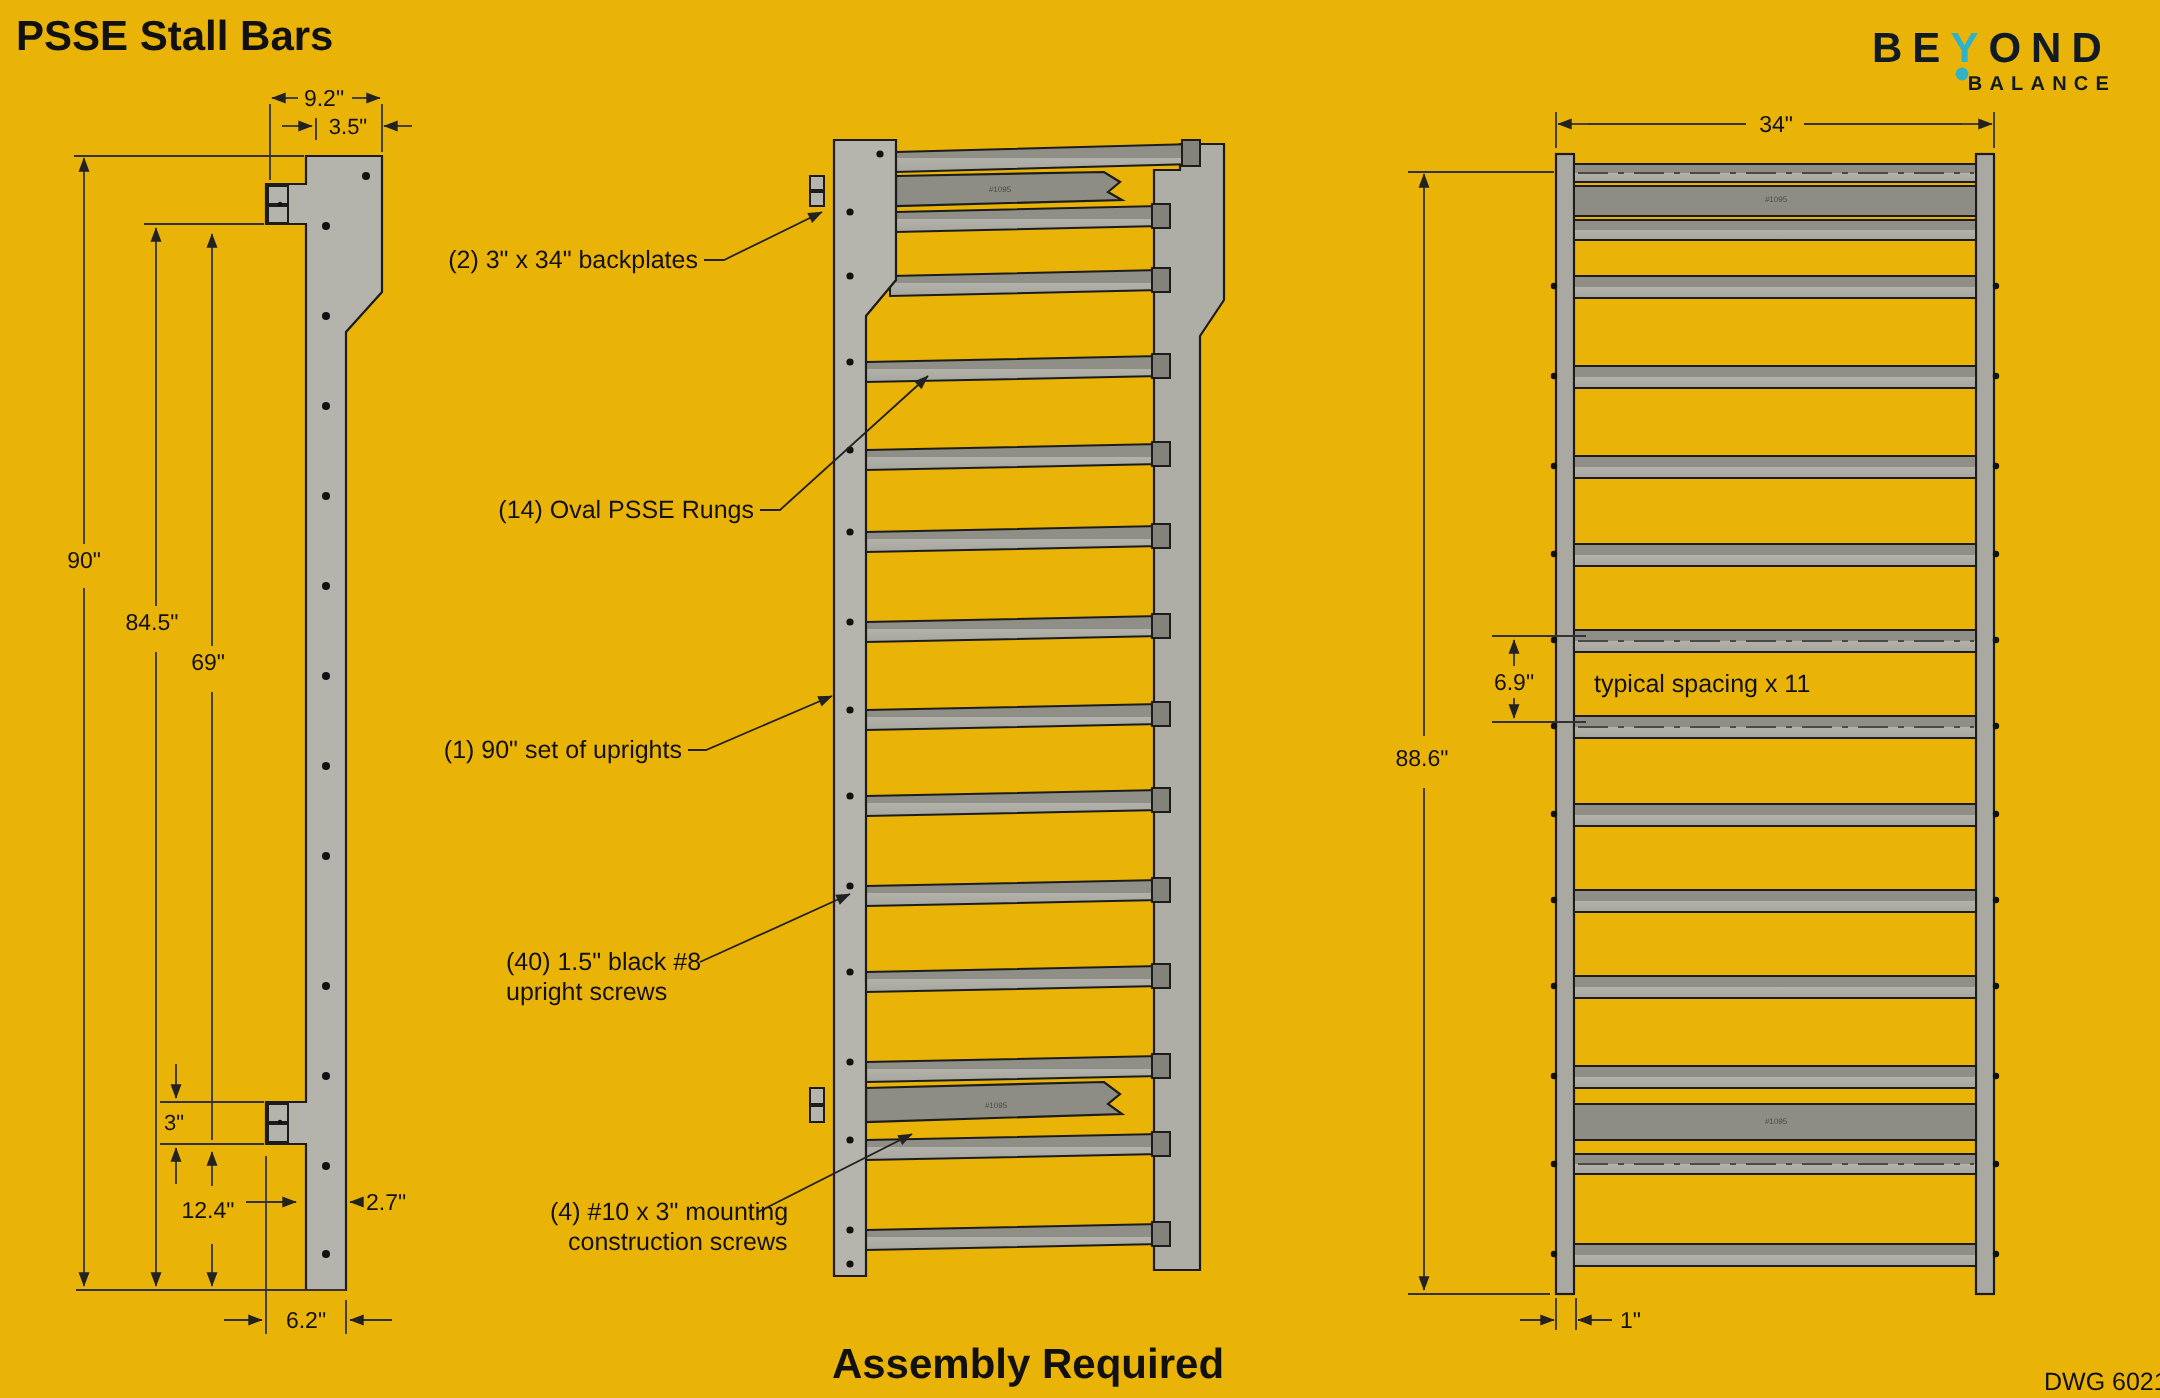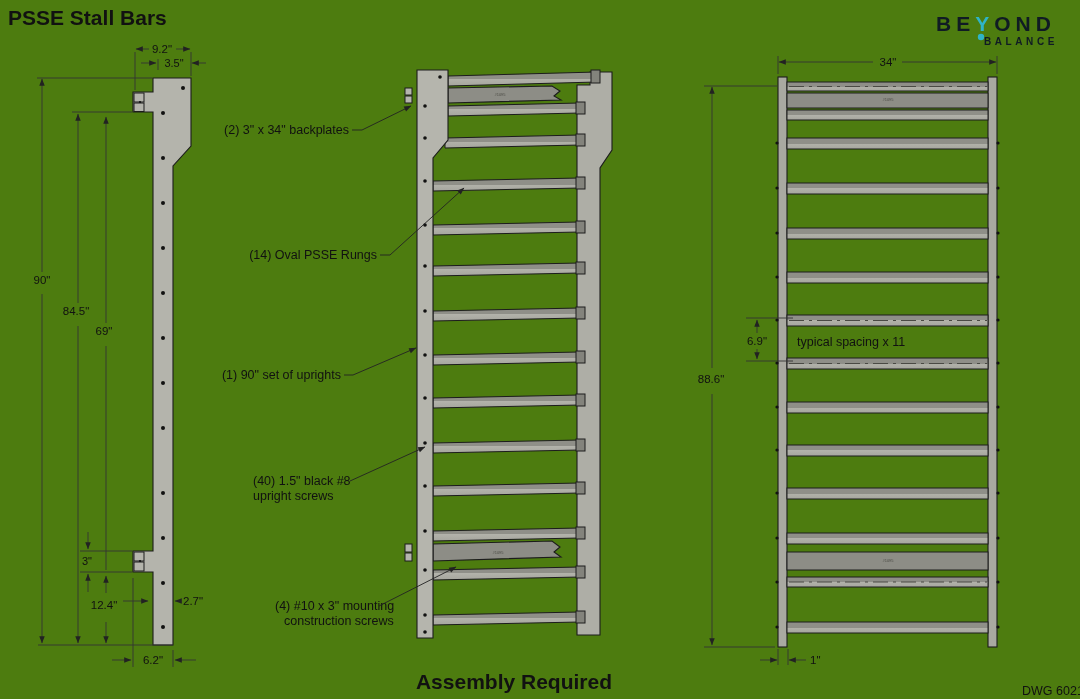--- a/index.html
+++ b/index.html
@@ -1,16 +1,16 @@
 <!DOCTYPE html>
 <html><head>
 <meta charset="utf-8">
 <style>
   html,body{margin:0;padding:0;background:#ffffff;}
-  .stage{position:relative;width:1080px;height:699px;background:#4d7c0f;overflow:hidden;
+  .stage{position:relative;width:1080px;height:699px;background:#eab308;overflow:hidden;
          font-family:"Liberation Sans","DejaVu Sans",sans-serif;}
   svg{position:absolute;left:0;top:0;}
   svg text{font-family:"Liberation Sans","DejaVu Sans",sans-serif;fill:#111;}
   .ttl{font-size:21px;font-weight:bold;}
   .dt{font-size:11.5px;}
   .dts{font-size:11px;}
   .lt{font-size:12.5px;}
   .ftr{font-size:21px;font-weight:bold;}
   .dwg{font-size:12.5px;}
   .mark{font-size:4px;fill:#4c4c46;}

